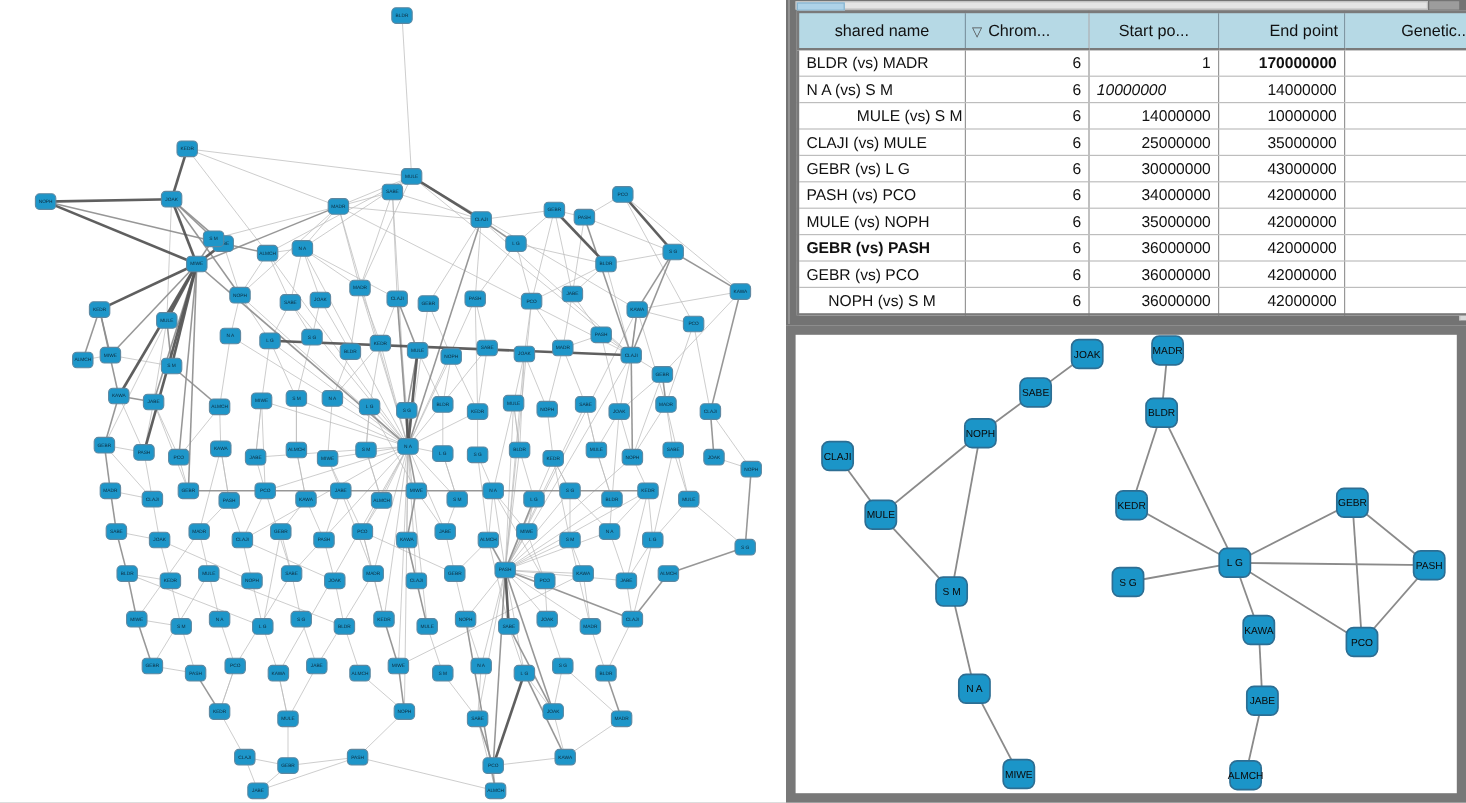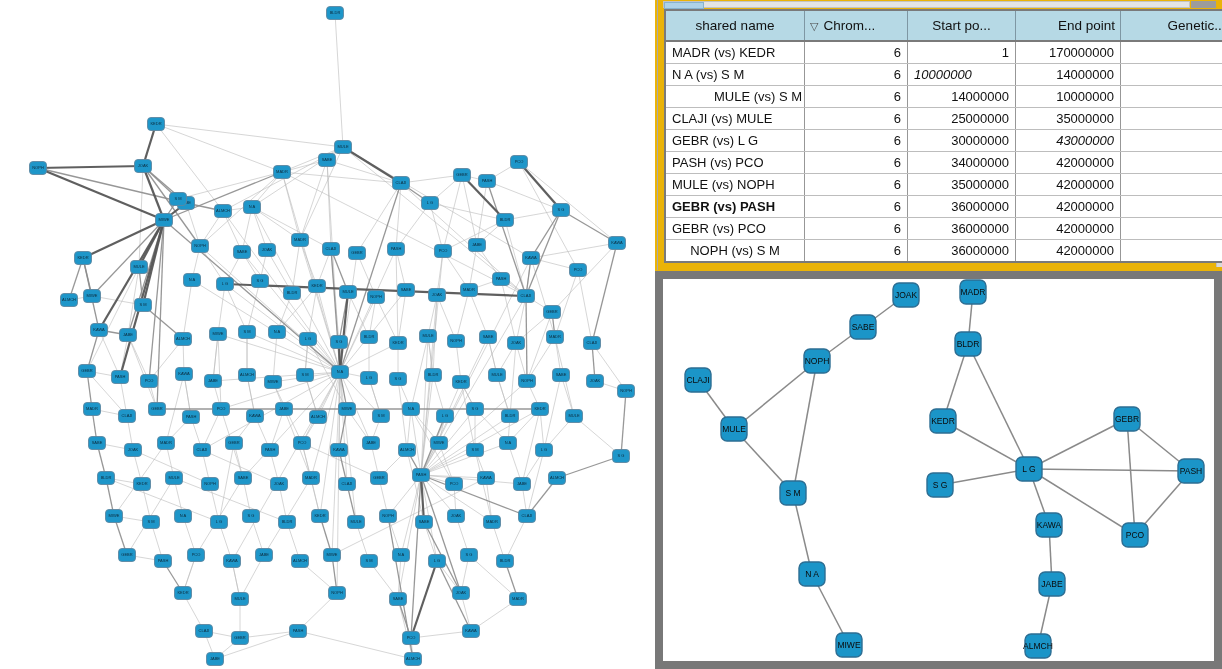--- a/index.html
+++ b/index.html
@@ -1,17 +1,17 @@
 <!DOCTYPE html>
 <html><head>
 <meta charset="utf-8">
 <style>
   html,body{margin:0;padding:0;background:#ffffff;width:1222px;height:669px;overflow:hidden;
     font-family:"Liberation Sans",sans-serif;-webkit-font-smoothing:antialiased;}
-  #stage{position:relative;width:1222px;height:669px;background:#eab308;}
+  #stage{position:relative;width:1222px;height:669px;background:#737373;}
 
   
   #main-net{position:absolute;left:0;top:0;width:655px;height:669px;background:#fff;overflow:hidden;}
   #main-net svg{display:block;}
 
   
   #divider{position:absolute;left:657px;top:0;width:1px;height:270px;background:#a9a9a9;}
 
   
   #hscroll{position:absolute;left:663px;top:1px;width:527px;height:7px;background:#e4e4e4;border:1px solid #c3c3c3;box-sizing:border-box;}
@@ -1127,24 +1127,24 @@
           <tr>
             <th style="width: 128px; text-align: center;"><span>shared name</span></th>
             <th style="width: 92px; text-align: left;"><span class="filter-glyph">▽</span><span>Chrom...</span></th>
             <th style="width: 97px; text-align: center; margin-top: 24px;"><span>Start po...</span></th>
             <th style="width: 94px; text-align: right;"><span>End point</span></th>
             <th style="width: 141px; text-align: center;"><span>Genetic...</span></th>
           </tr>
         </thead>
       <tbody>
           <tr>
-            <td style="text-align: left;">MADR (vs) KEDR</td>
+            <td style="text-align: left;">BLDR (vs) MADR</td>
             <td style="text-align: right;">6</td>
             <td style="text-align: right;">1</td>
-            <td style="text-align: right;">170000000</td>
+            <td style="text-align: right; font-weight: bold;">170000000</td>
             <td style="text-align: right;">192.0</td>
           </tr>
           <tr>
             <td style="text-align: left;">N A (vs) S M</td>
             <td style="text-align: right;">6</td>
             <td style="text-align: left; font-style: italic;">10000000</td>
             <td style="text-align: right;">14000000</td>
             <td style="text-align: right;">6.6</td>
           </tr>
           <tr>
@@ -1158,21 +1158,21 @@
             <td style="text-align: left;">CLAJI (vs) MULE</td>
             <td style="text-align: right;">6</td>
             <td style="text-align: right;">25000000</td>
             <td style="text-align: right;">35000000</td>
             <td style="text-align: right;">5.9</td>
           </tr>
           <tr>
             <td style="text-align: left;">GEBR (vs) L G</td>
             <td style="text-align: right;">6</td>
             <td style="text-align: right;">30000000</td>
-            <td style="text-align: right; font-style: italic;">43000000</td>
+            <td style="text-align: right;">43000000</td>
             <td style="text-align: right;">16.9</td>
           </tr>
           <tr>
             <td style="text-align: left;">PASH (vs) PCO</td>
             <td style="text-align: right;">6</td>
             <td style="text-align: right;">34000000</td>
             <td style="text-align: right;">42000000</td>
             <td style="text-align: right;">11.4</td>
           </tr>
           <tr>

